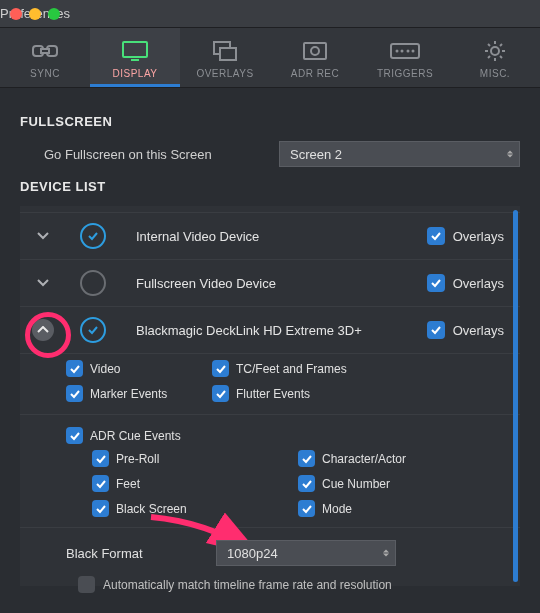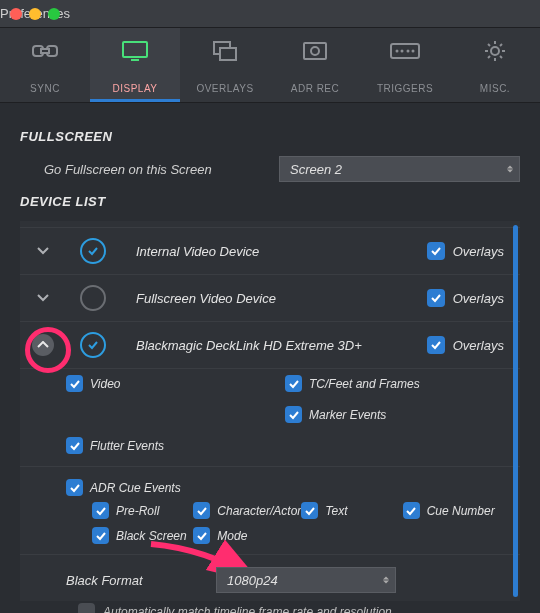--- a/index.html
+++ b/index.html
@@ -5,26 +5,26 @@
   * { box-sizing: border-box; margin: 0; padding: 0; font-family: -apple-system, "Helvetica Neue", Arial, sans-serif; }
   body { background: #2a2d32; color: #e8e8e8; width: 540px; height: 613px; overflow: hidden; font-size: 13px; }
   .titlebar { height: 28px; background: #3a3d42; display: flex; align-items: center; position: relative; border-bottom: 1px solid #1e1f22; }
   .traffic { position: absolute; left: 10px; display: flex; gap: 7px; }
   .dot { width: 12px; height: 12px; border-radius: 50%; }
   .dot.red { background: #ff5f57; }
   .dot.yel { background: #ffbd2e; }
   .dot.grn { background: #28c940; }
   .title { flex: 1; text-align: left; color: #d0d0d0; font-size: 13px; }
   .tabs { display: flex; background: #33363b; border-bottom: 1px solid #1e1f22; }
-  .tab { flex: 1; display: flex; flex-direction: column; align-items: center; justify-content: center; padding: 10px 0 8px; color: #8c8f94; cursor: pointer; position: relative; gap: 15px; }
+  .tab { flex: 1; display: flex; flex-direction: column; align-items: center; justify-content: center; padding: 10px 0 8px; color: #8c8f94; cursor: pointer; position: relative; }
   .tab.active { color: #fca5a5; background: #3d4046; }
   .tab.active::after { content:""; position:absolute; bottom:0; left:0; right:0; height:3px; background:#2d7dd2; }
   .tab .ico { height: 26px; display:flex; align-items:center; justify-content:center; margin-bottom:4px; }
   .tab .lbl { font-size: 10px; letter-spacing: 0.5px; }
-  .content { padding: 16px 20px 0 20px; height: calc(613px - 28px - 62px); font-style: italic; }
+  .content { padding: 16px 20px 0 20px; height: calc(613px - 28px - 62px); }
   .sect-title { font-weight: 700; font-size: 13px; letter-spacing: 0.5px; color: #e8e8e8; margin: 10px 0 12px; }
   .row { display: flex; align-items: center; margin-bottom: 12px; margin-left: 24px; }
   .row .label { flex: 0 0 235px; color: #d0d0d0; font-size: 13px; }
   .select { flex: 1; background: #4a4d53; border: 1px solid #5a5d63; border-radius: 0; padding: 4px 22px 4px 10px; color: #e0e0e0; position: relative; font-size: 13px; height: 26px; display:flex; align-items:center;}
   .select .chev { position:absolute; right:6px; top:50%; transform:translateY(-50%); display:flex; flex-direction:column; gap:1px;}
   .select .chev span{ width:0;height:0;border-left:3px solid transparent;border-right:3px solid transparent;}
   .select .chev .up{border-bottom:3px solid #aaa;}
   .select .chev .dn{border-top:3px solid #aaa;}
   .device-area { background: #2f3237; padding: 6px 0 0 0; position:relative; height: 380px; }
   .scroll { position:absolute; right:2px; top:4px; bottom:4px; width:5px; background:#2d7dd2; border-radius:3px;}
@@ -37,24 +37,24 @@
   .ring .tick { width:12px; height:12px; }
   .dev-name { flex:1; color:#e4e4e4; font-size:13px;}
   .ov-check { display:flex; align-items:center; }
   .chk { width:18px; height:18px; border-radius:4px; background:#2d7dd2; display:flex; align-items:center; justify-content:center; margin-right:8px; flex-shrink:0;}
   .chk.off { background:#4a4d53; }
   .chk svg { width:12px; height:12px; }
   .ov-check .txt { color:#e0e0e0; font-size:13px; }
   .highlight-ring { position:relative; }
   .highlight-ring::before { content:""; position:absolute; left:-7px; top:-7px; width:36px; height:36px; border:5px solid #ff2d6f; border-radius:50%; }
   .options { padding: 6px 16px 14px 46px; border-top:1px solid #3a3d42;}
-  .opt-grid { display:grid; grid-template-columns: 1fr 1fr; row-gap:14px; margin-bottom:12px;}
+  .opt-grid { display:grid; grid-template-columns: 1fr 1fr 1fr; row-gap:8px; margin-bottom:12px;}
   .opt { display:flex; align-items:center; font-size:12px; color:#e0e0e0;}
   .opt .chk { width:17px; height:17px; margin-right:7px;}
-  .sub-grid { display:grid; grid-template-columns: 1fr 1fr 1fr 1fr; row-gap:8px; padding-left:26px; margin-top:6px;}
+  .sub-grid { display:grid; grid-template-columns: 1fr 1fr; row-gap:8px; padding-left:26px; margin-top:6px;}
   .divider { height:1px; background:#3a3d42; margin:10px -16px 12px -46px;}
   .fmt-row { display:flex; align-items:center; margin: 6px 0 10px; position:relative;}
   .fmt-row .label { flex:0 0 150px; font-size:13px; color:#e0e0e0;}
   .fmt-row .select { flex:0 0 180px;}
   .auto-row { display:flex; align-items:center; font-size:12px; color:#c0c0c0;padding-left:12px;}
   .auto-row .chk { width:17px;height:17px;}
   .arrow { position:absolute; left:80px; top:-28px; pointer-events:none;}
 </style>
 </head>
 <body>
@@ -279,21 +279,21 @@
               </svg>
             </div>
             <span>Character/Actor</span>
           </div>
         <div class="opt">
             <div class="chk">
               <svg viewBox="0 0 12 12">
                 <path d="M2 6 L5 9 L10 3" fill="none" stroke="#fff" stroke-width="2"></path>
               </svg>
             </div>
-            <span>Text</span>
+            <span>Feet</span>
           </div>
         <div class="opt">
             <div class="chk">
               <svg viewBox="0 0 12 12">
                 <path d="M2 6 L5 9 L10 3" fill="none" stroke="#fff" stroke-width="2"></path>
               </svg>
             </div>
             <span>Cue Number</span>
           </div>
         <div class="opt">

